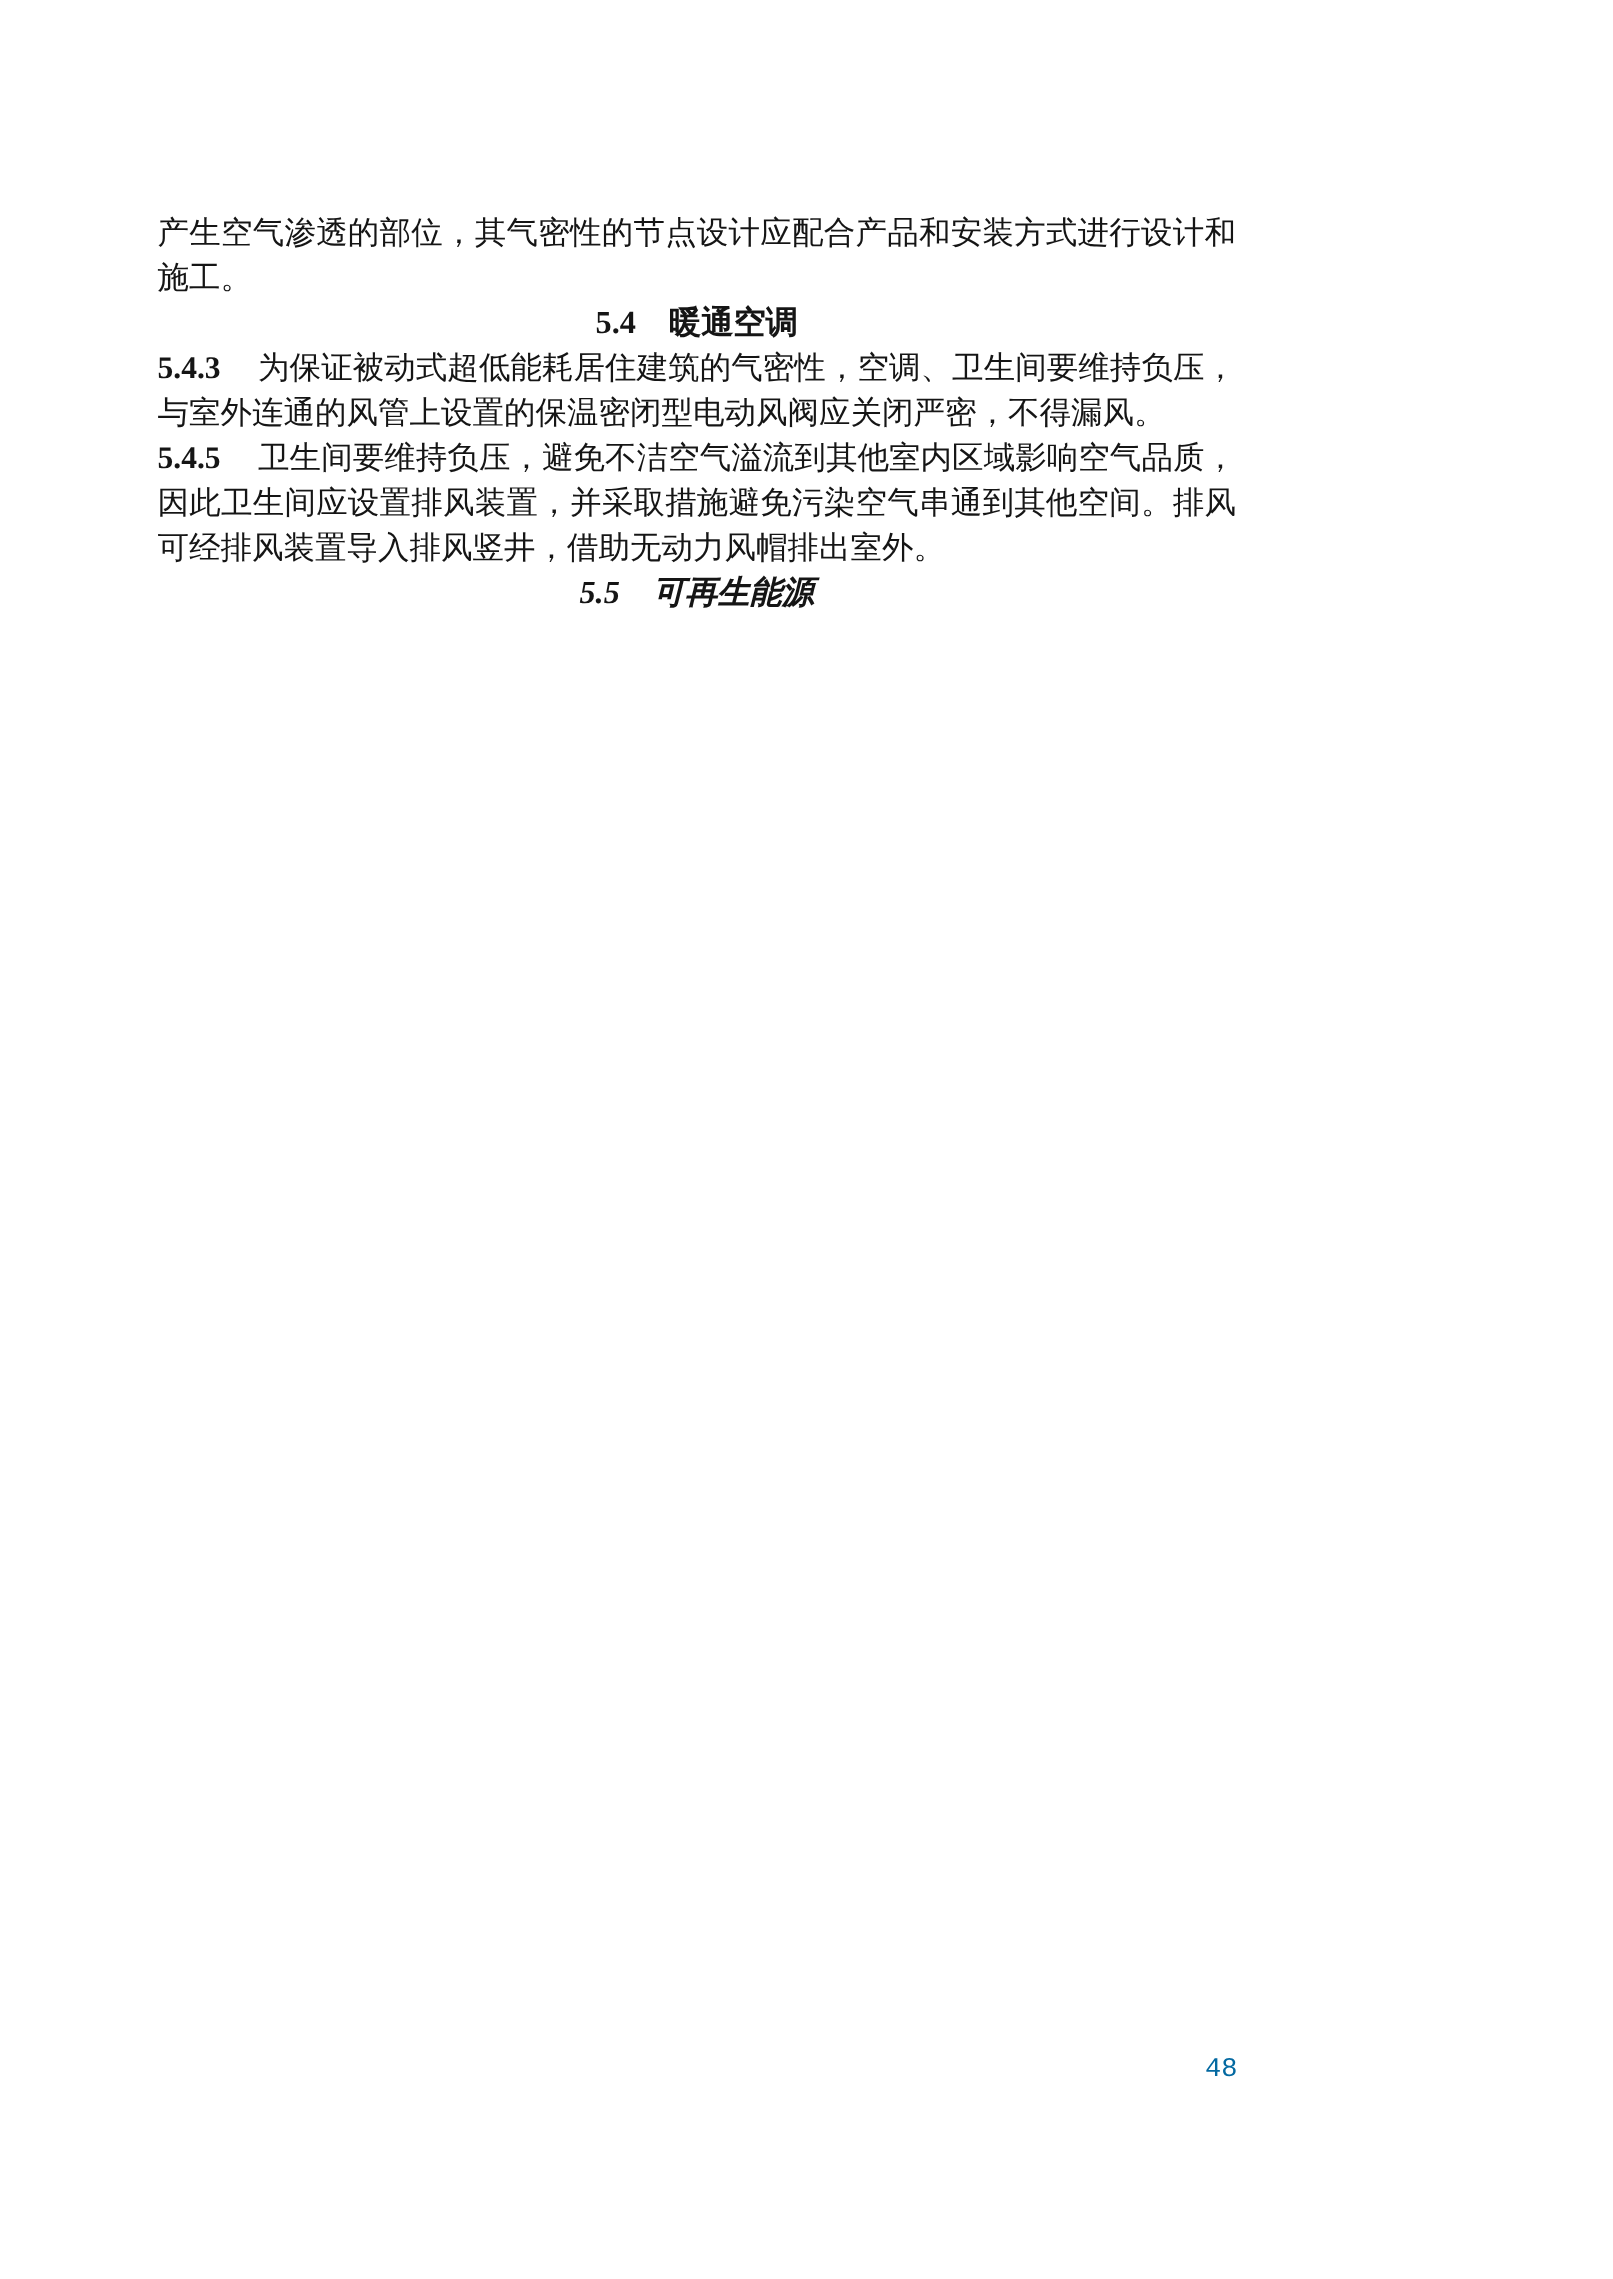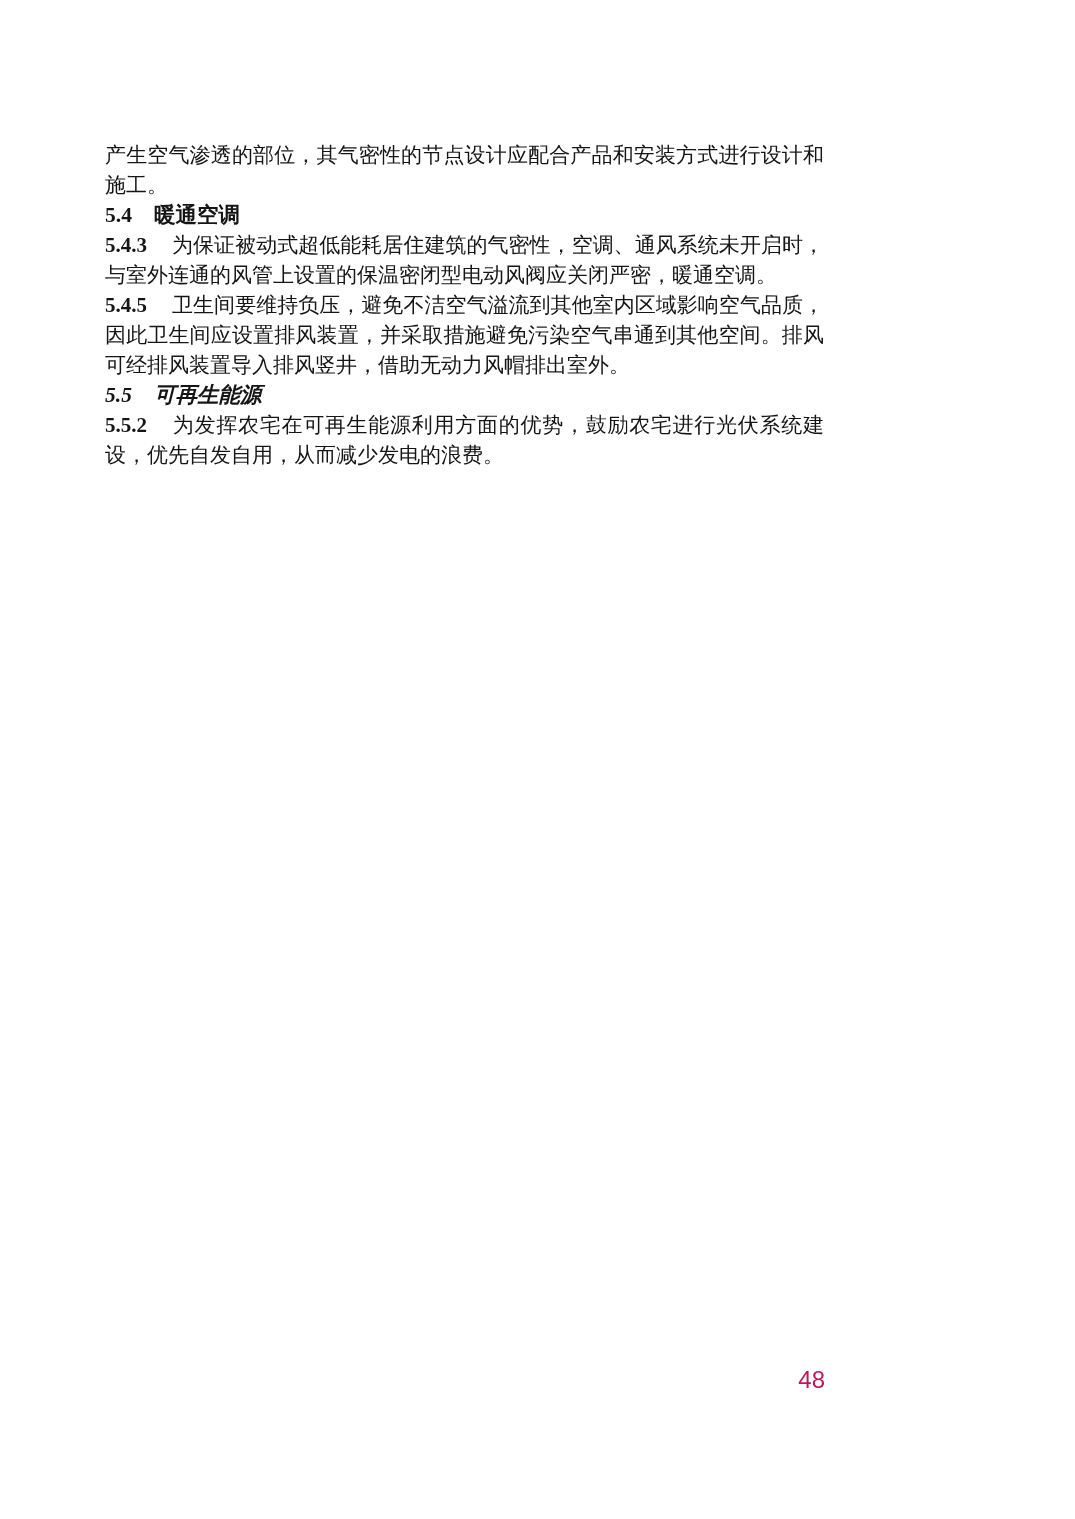--- a/index.html
+++ b/index.html
@@ -21,62 +21,60 @@
     text-align: justify;
   }
   .clause-num {
     font-weight: bold;
     padding-right: 25px;
     white-space: nowrap;
     font-family: Liberation Serif, serif;
   }
   h2.section-heading {
     margin: 0;
+    text-align: center;
     font-size: 21.5px;
     line-height: 30px;
     font-weight: bold;
   }
   .heading-num { margin-right: 22px; }
   .mt-h54 { margin-top: 32px; }
   .mt-first-clause { margin-top: 15px; }
   .mt-h55 { margin-top: 53px; font-style: italic; }
   .page-number {
     position: absolute;
     top: 1369px;
     right: 107px;
-    font-family: Liberation Sans, sans-serif;
-    font-size: 24px;
+    font-family: Liberation Mono, monospace;
+    font-size: 18px;
     line-height: 22px;
-    color: #be185d;
+    color: #0369a1;
   }
 </style>
 </head>
 <body>
 
 <div class="page">
 
   <p class="para">产生空气渗透的部位，其气密性的节点设计应配合产品和安装方式进行设计和施工。</p>
 
   <h2 class="section-heading mt-h54">
     <span class="heading-num">5.4</span><span>暖通空调</span>
   </h2>
 
   <p class="para mt-first-clause">
-    <span class="clause-num">5.4.3</span><span>为保证被动式超低能耗居住建筑的气密性，空调、通风系统未开启时，与室外连通的风管上设置的保温密闭型电动风阀应关闭严密，暖通空调。</span>
+    <span class="clause-num">5.4.3</span><span>为保证被动式超低能耗居住建筑的气密性，空调、卫生间要维持负压，与室外连通的风管上设置的保温密闭型电动风阀应关闭严密，不得漏风。</span>
   </p>
 
 
   <p class="para">
     <span class="clause-num">5.4.5</span><span>卫生间要维持负压，避免不洁空气溢流到其他室内区域影响空气品质，因此卫生间应设置排风装置，并采取措施避免污染空气串通到其他空间。排风可经排风装置导入排风竖井，借助无动力风帽排出室外。</span>
   </p>
 
 
   <h2 class="section-heading mt-h55">
     <span class="heading-num">5.5</span><span>可再生能源</span>
   </h2>
 
-  <p class="para">
-    <span class="clause-num">5.5.2</span><span>为发挥农宅在可再生能源利用方面的优势，鼓励农宅进行光伏系统建设，优先自发自用，从而减少发电的浪费。</span>
-  </p>
 
   <div class="page-number">48</div>
 
 </div>
 
 </body></html>

